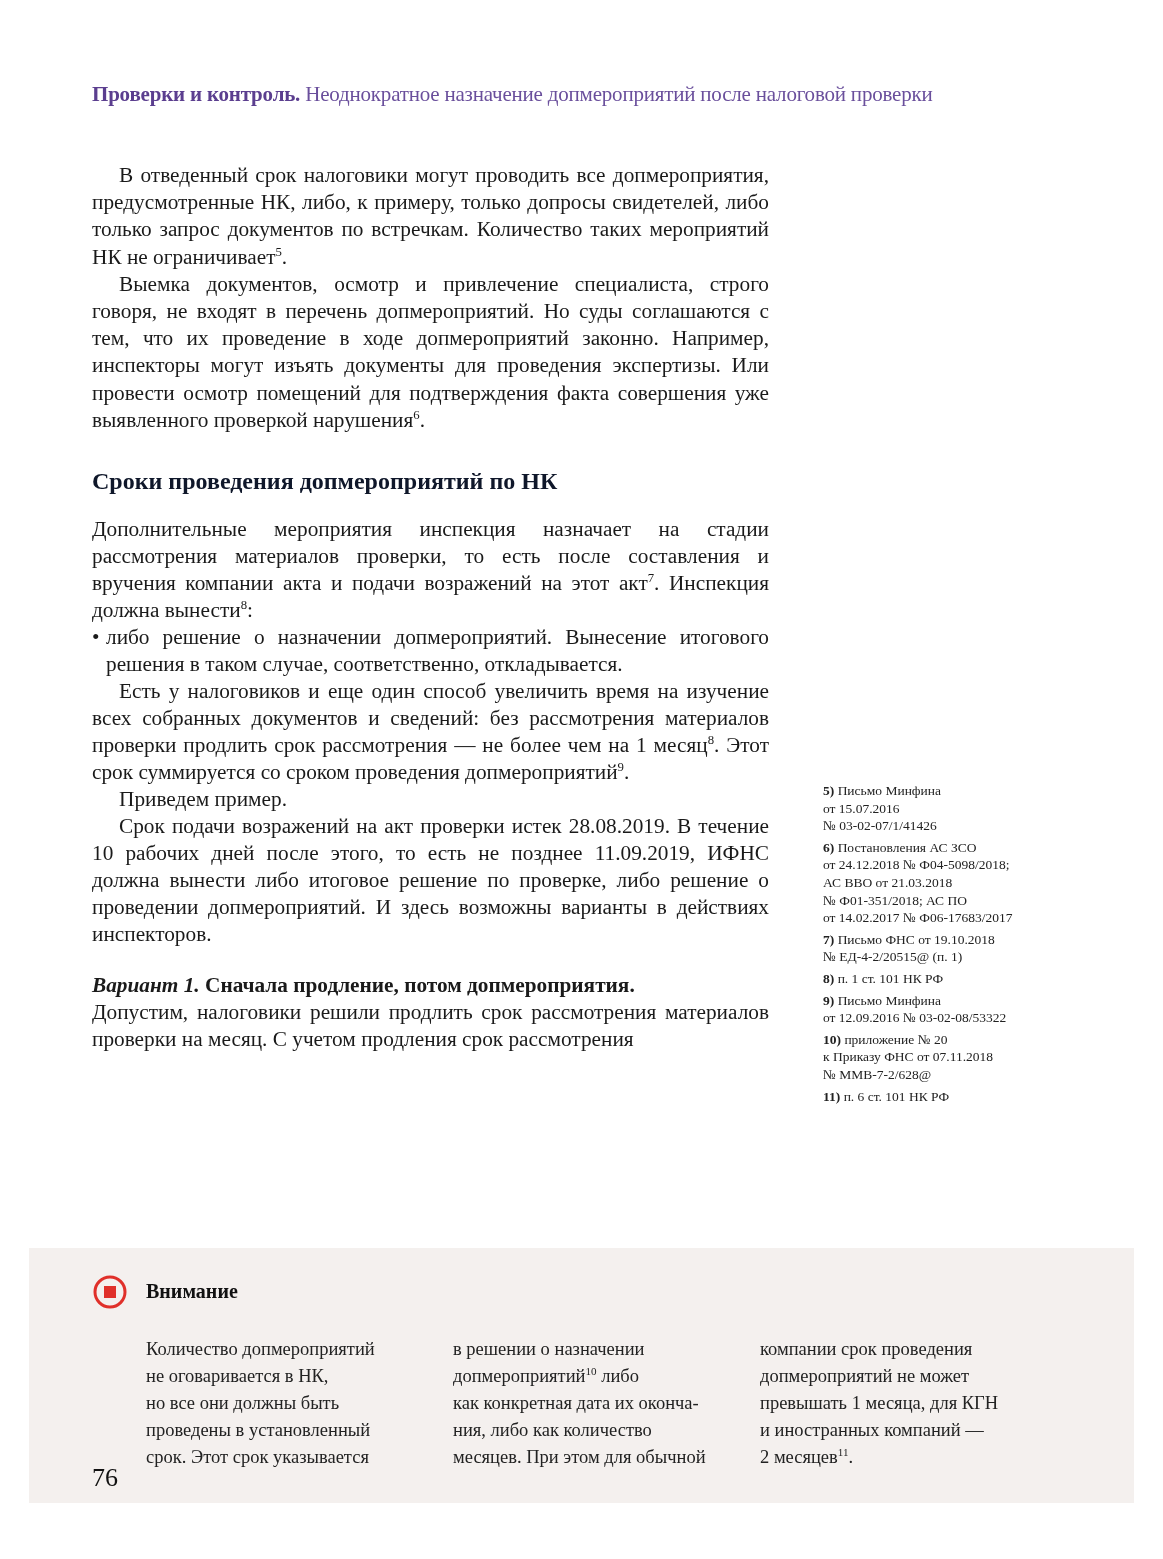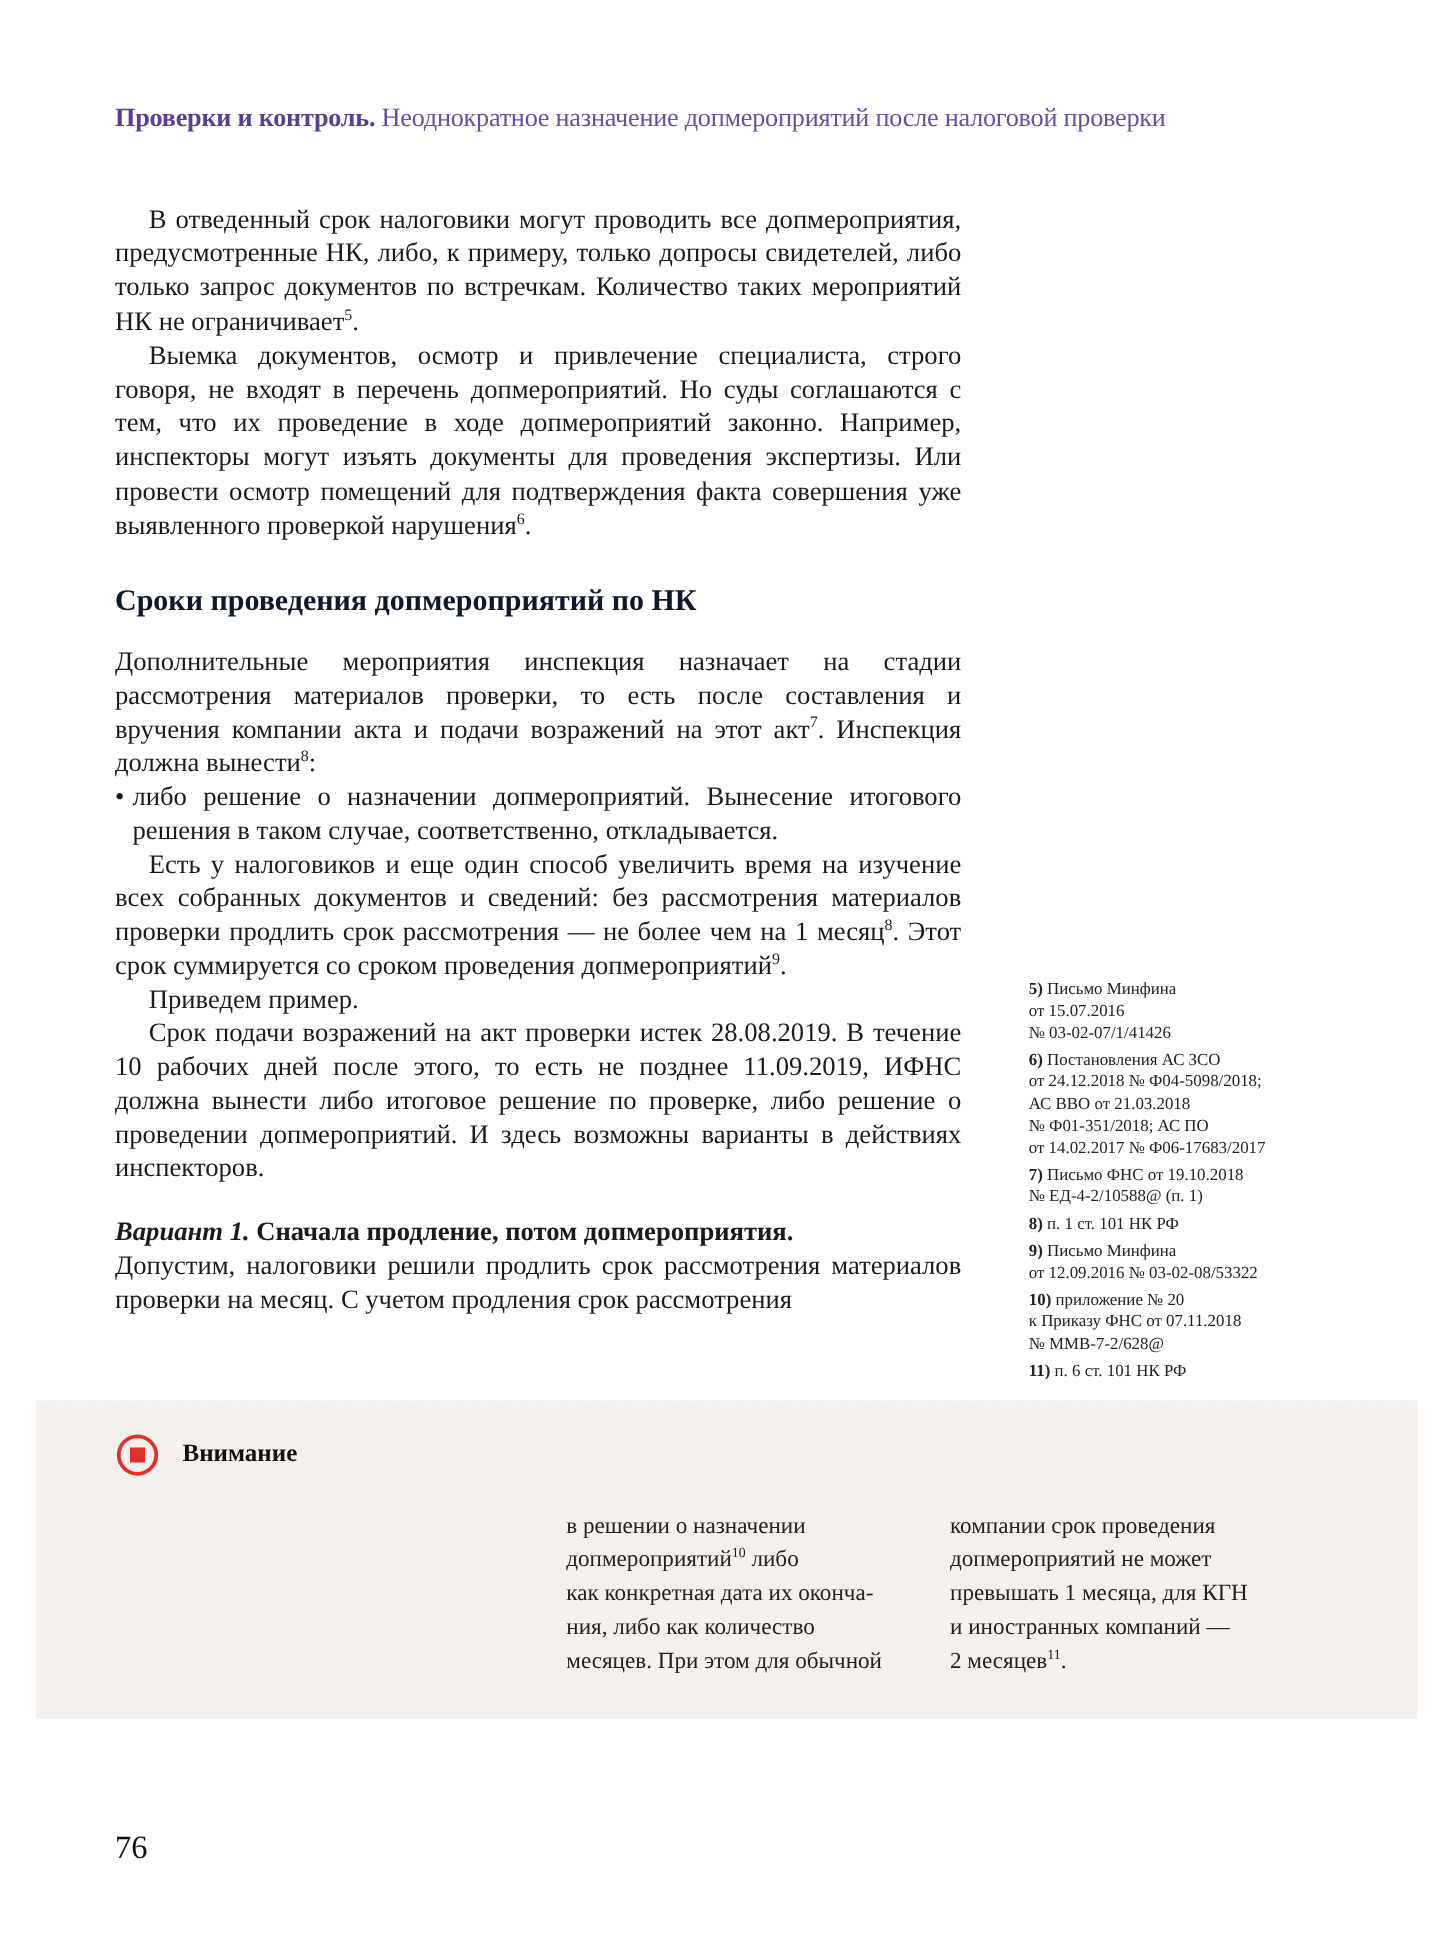--- a/index.html
+++ b/index.html
@@ -16,21 +16,21 @@
   .h2 { position: absolute; left: 92px; top: 468px; font-size: 24px; font-weight: bold; color: #0f172a; }
   .sec2 { position: absolute; left: 92px; top: 516px; width: 677px; font-size: 21.3px; line-height: 27px; text-align: justify; }
   .sec2 p { margin: 0; }
   .bullet { padding-left: 14px; text-indent: -14px; }
   .bullet .dot { display: inline-block; width: 14px; text-indent: 0; }
   .variant { font-weight: bold; }
   .variant i { font-style: italic; }
   .notes { position: absolute; left: 823px; top: 782px; width: 240px; font-size: 13.5px; line-height: 17.6px; color: #222; }
   .note { margin-bottom: 4px; }
   .note b { font-weight: bold; }
-  .callout { position: absolute; left: 29px; top: 1120px; width: 1105px; height: 255px; background: #f4f0ee; }
+  .callout { position: absolute; left: 29px; top: 1248px; width: 1105px; height: 255px; background: #f4f0ee; }
   .scallop { position: absolute; left: 0; top: -4px; width: 100%; height: 6px;
              background: radial-gradient(circle at 7px 0px, #ffffff 4px, transparent 4.5px); background-size: 14px 6px; }
   .warn-icon { position: absolute; left: 64px; top: 27px; width: 34px; height: 34px; }
   .warn-title { position: absolute; left: 117px; top: 32px; font-size: 20px; font-weight: bold; color: #111; }
   .col { position: absolute; top: 88px; width: 290px; font-size: 18.5px; line-height: 27px; color: #222; }
   .col1 { left: 117px; } .col2 { left: 424px; } .col3 { left: 731px; }
   .col span { display: block; white-space: nowrap; }
   .pageno { position: absolute; left: 92px; top: 1463px; font-size: 26px; color: #111; }
 </style>
 </head>
@@ -54,34 +54,41 @@
   <p class="indent"><span>Есть у налоговиков и еще один способ увеличить время на изучение всех собранных документов и сведений: без рассмотрения материалов проверки продлить срок рассмотрения — не более чем на 1 месяц</span><sup>8</sup><span>. Этот срок суммируется со сроком проведения допмероприятий</span><sup>9</sup><span>.</span></p>
   <p class="indent">Приведем пример.</p>
   <p class="indent">Срок подачи возражений на акт проверки истек 28.08.2019. В течение 10 рабочих дней после этого, то есть не позднее 11.09.2019, ИФНС должна вынести либо итоговое решение по проверке, либо решение о проведении допмероприятий. И здесь возможны варианты в действиях инспекторов.</p>
   <p style="margin-top:24px" class="variant"><i>Вариант 1.</i> <span>Сначала продление, потом допмероприятия.</span></p>
   <p>Допустим, налоговики решили продлить срок рассмотрения материалов проверки на месяц. С учетом продления срок рассмотрения</p>
 </div>
 
 <div class="notes" id="notes">
     <div class="note"><b>5) </b><span>Письмо Минфина</span><br><span>от 15.07.2016</span><br><span>№ 03-02-07/1/41426</span></div>
     <div class="note"><b>6) </b><span>Постановления АС ЗСО</span><br><span>от 24.12.2018 № Ф04-5098/2018;</span><br><span>АС ВВО от 21.03.2018</span><br><span>№ Ф01-351/2018; АС ПО</span><br><span>от 14.02.2017 № Ф06-17683/2017</span></div>
-    <div class="note"><b>7) </b><span>Письмо ФНС от 19.10.2018</span><br><span>№ ЕД-4-2/10588@ (п. 1)</span></div>
+    <div class="note"><b>7) </b><span>Письмо ФНС от 19.10.2018</span><br><span>№ ЕД-4-2/20515@ (п. 1)</span></div>
     <div class="note"><b>8) </b><span>п. 1 ст. 101 НК РФ</span></div>
     <div class="note"><b>9) </b><span>Письмо Минфина</span><br><span>от 12.09.2016 № 03-02-08/53322</span></div>
     <div class="note"><b>10) </b><span>приложение № 20</span><br><span>к Приказу ФНС от 07.11.2018</span><br><span>№ ММВ-7-2/628@</span></div>
     <div class="note"><b>11) </b><span>п. 6 ст. 101 НК РФ</span></div>
   </div>
 
 <div class="callout">
   <div class="scallop"></div>
   <svg class="warn-icon" viewBox="0 0 34 34">
     <circle cx="17" cy="17" r="15" fill="none" stroke="#e0302a" stroke-width="3"></circle>
     <rect x="11" y="11" width="12" height="12" fill="#e0302a"></rect>
   </svg>
   <div class="warn-title">Внимание</div>
+  <div class="col col1" id="c1">
+      <span>Количество допмероприятий</span>
+      <span>не оговаривается в НК,</span>
+      <span>но все они должны быть</span>
+      <span>проведены в установленный</span>
+      <span>срок. Этот срок указывается</span>
+    </div>
   <div class="col col2" id="c2">
       <span>в решении о назначении</span>
       <span>допмероприятий<sup>10</sup> либо</span>
       <span>как конкретная дата их оконча-</span>
       <span>ния, либо как количество</span>
       <span>месяцев. При этом для обычной</span>
     </div>
   <div class="col col3" id="c3">
       <span>компании срок проведения</span>
       <span>допмероприятий не может</span>

